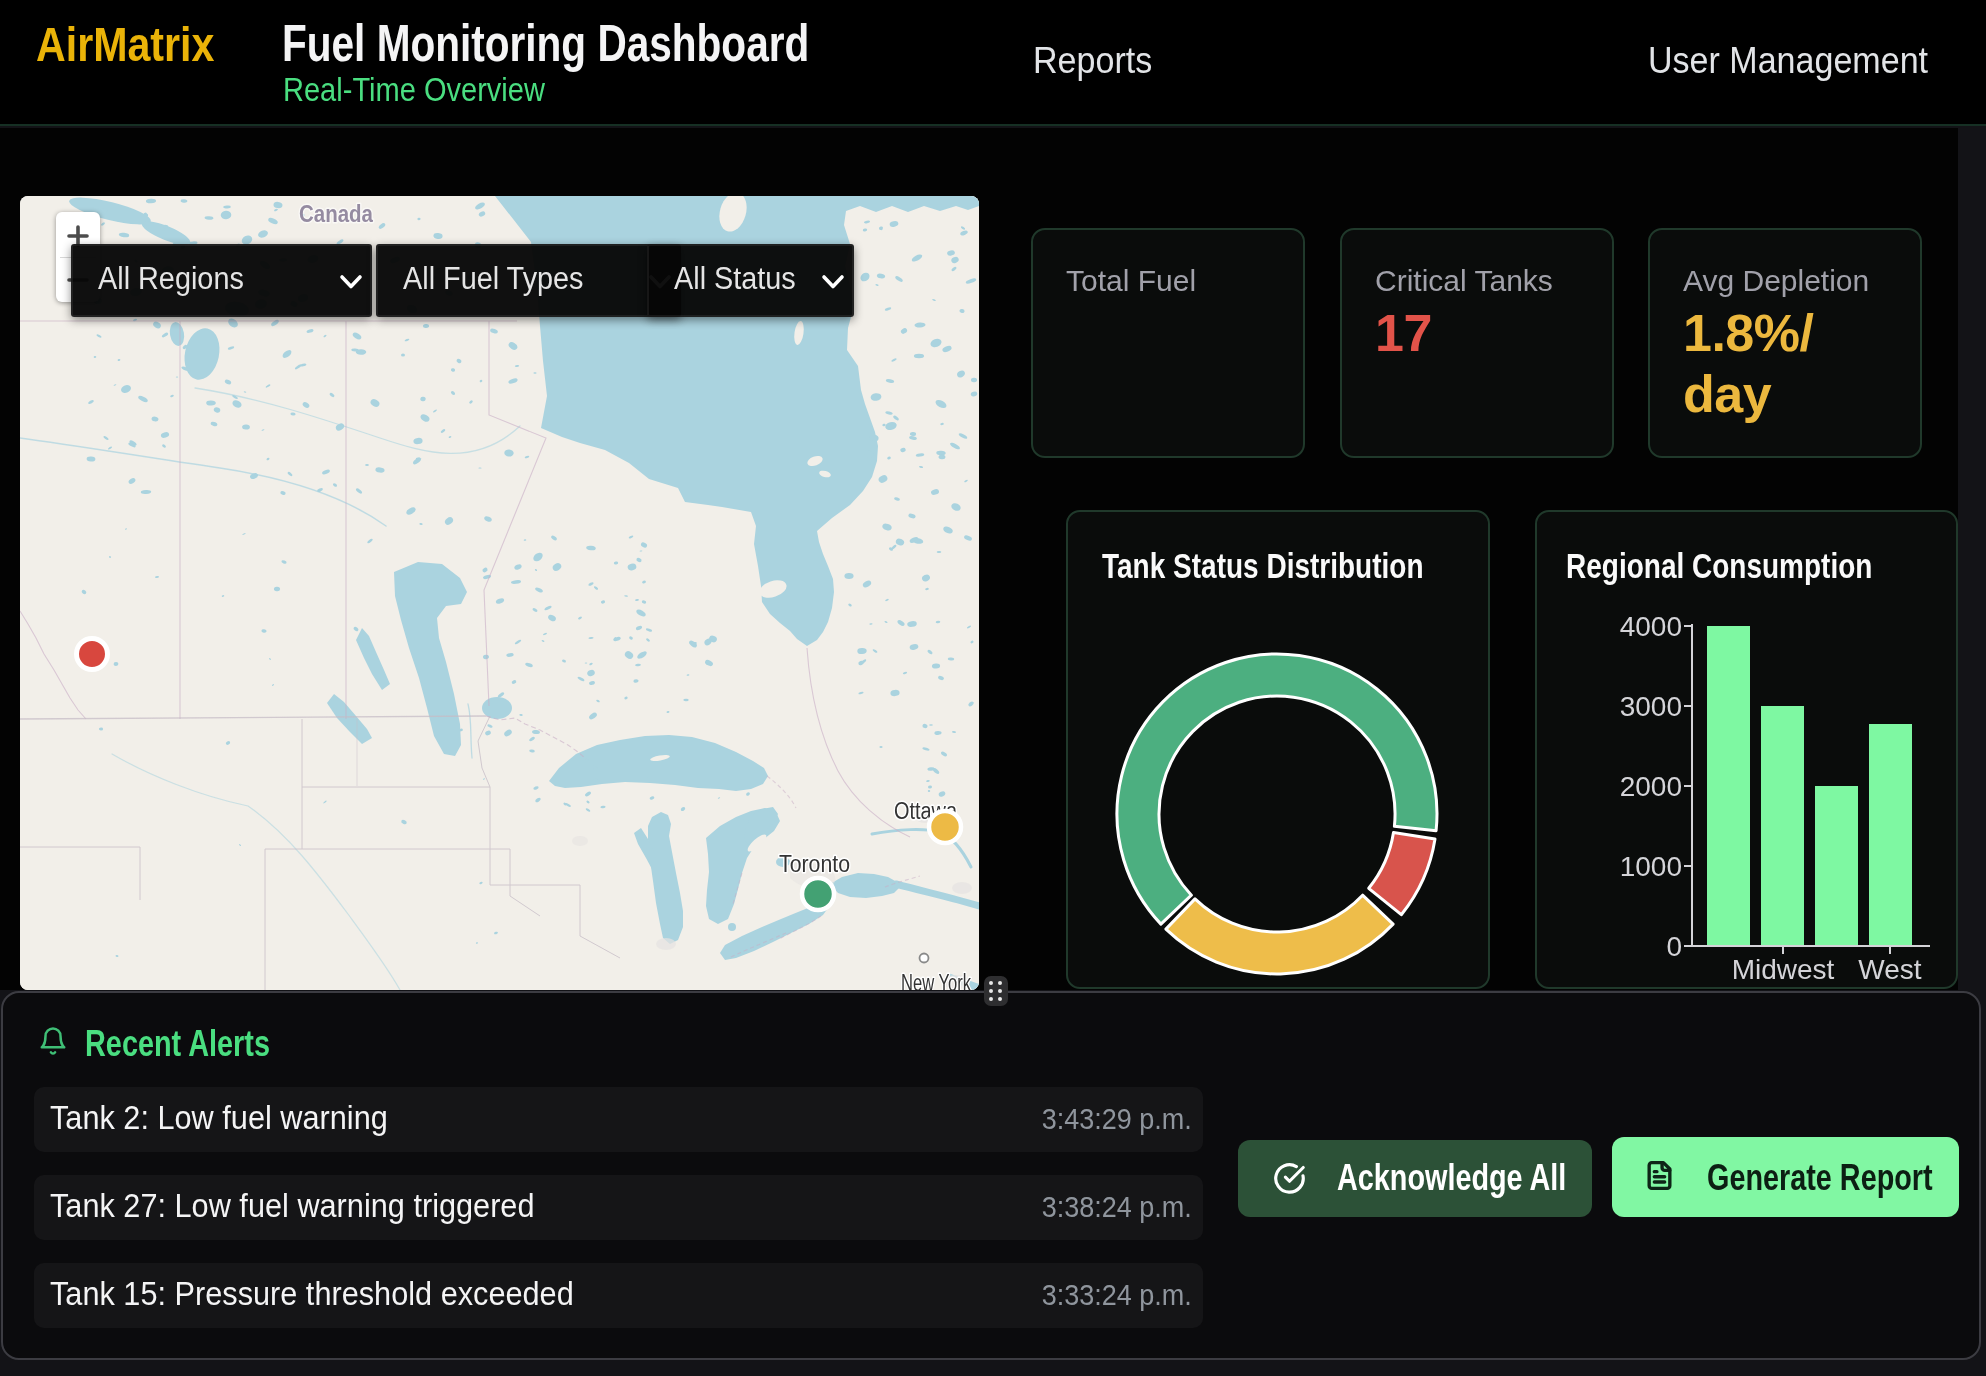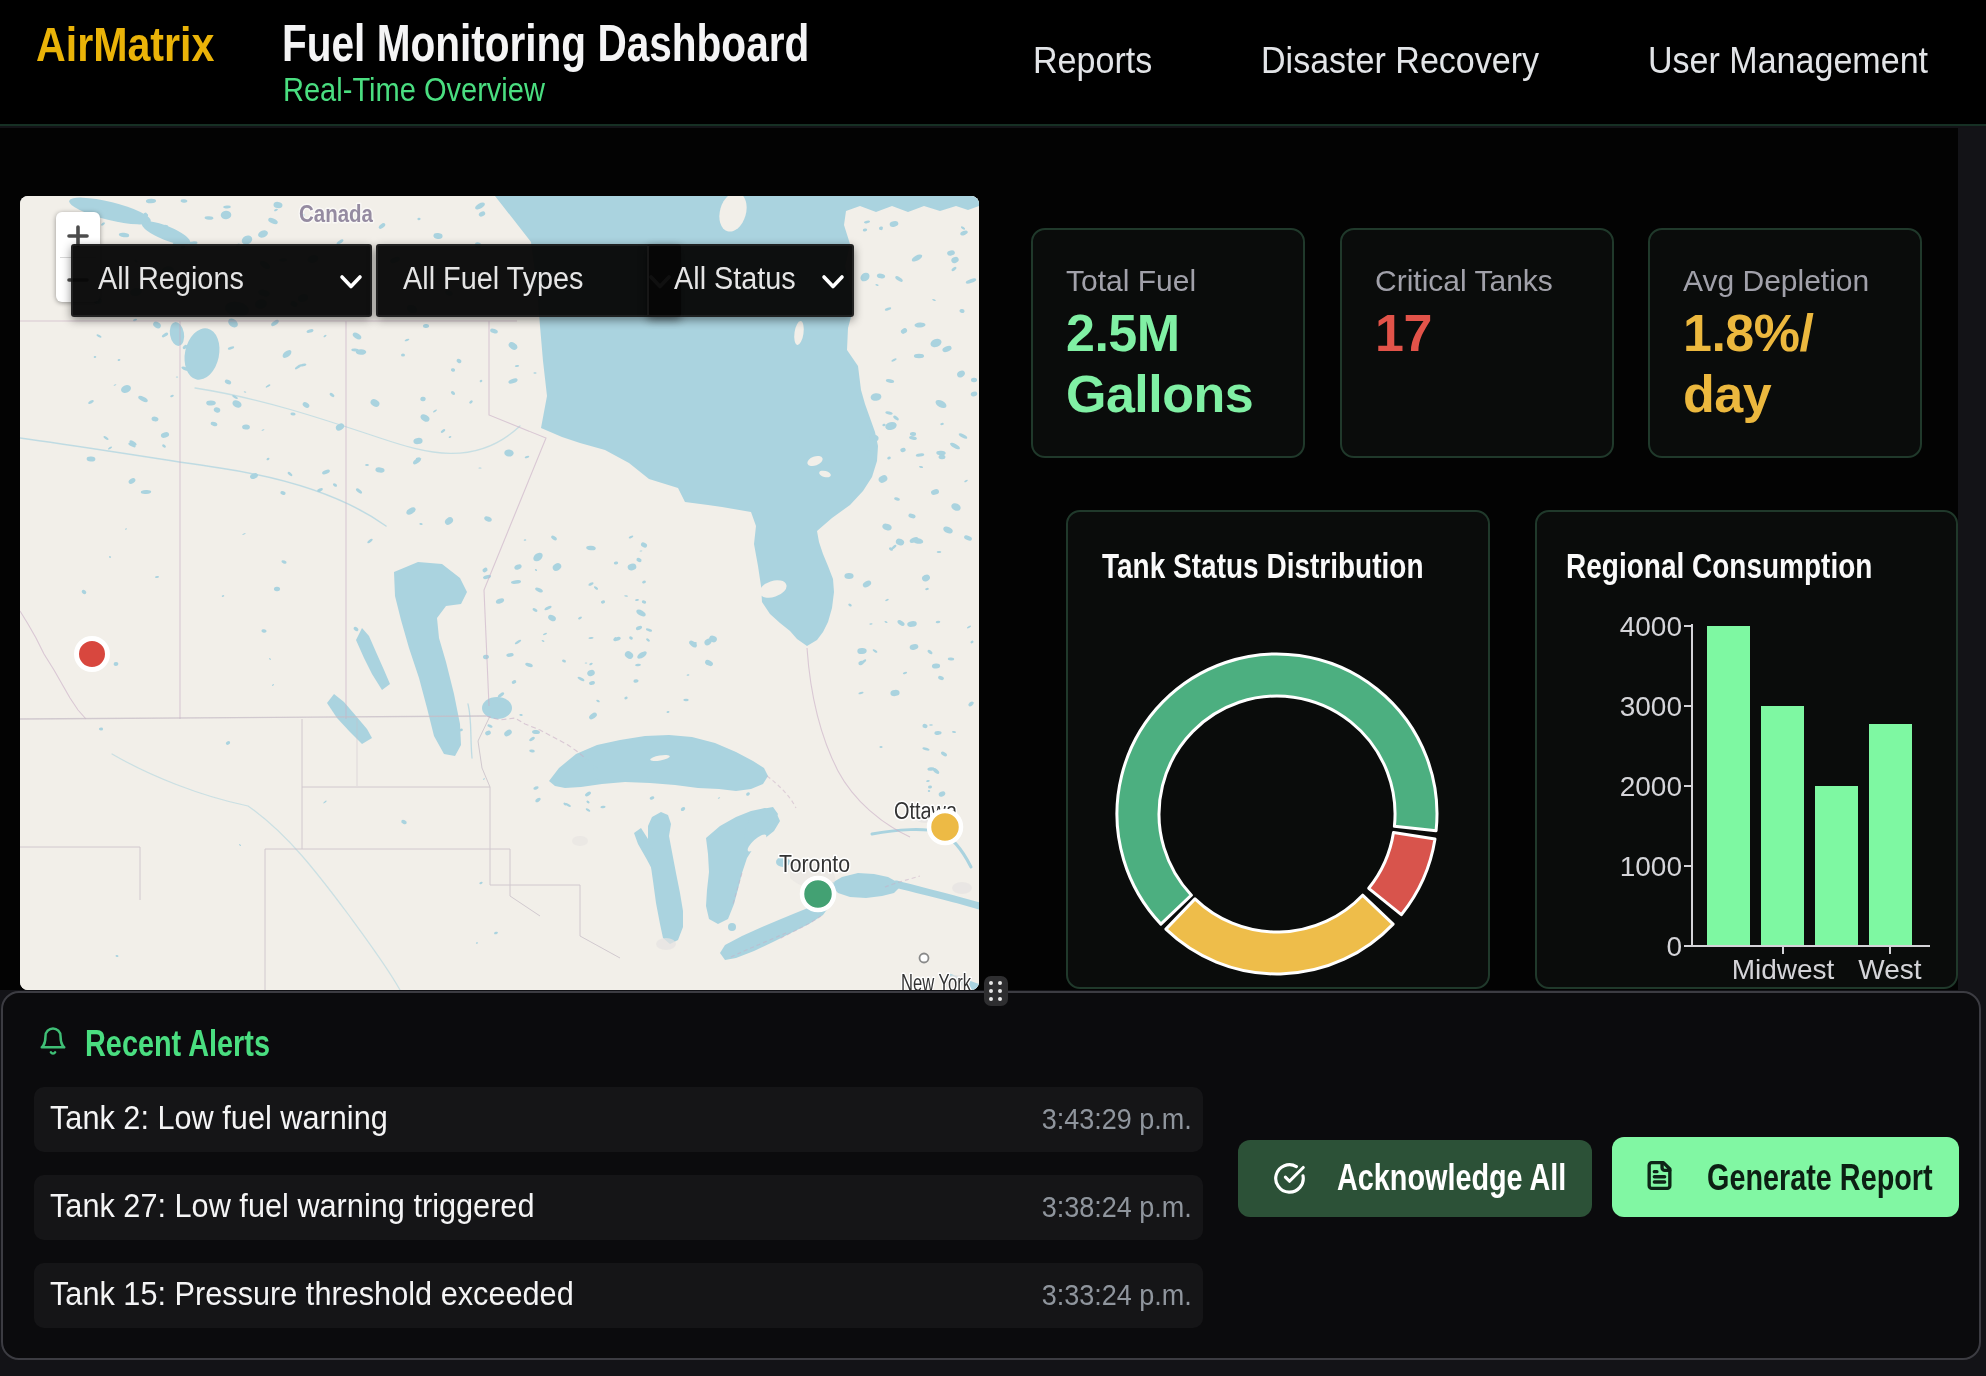--- a/index.html
+++ b/index.html
@@ -30,21 +30,20 @@
 #drag .d { position:absolute; width:4px; height:4px; border-radius:2px; background:#e8e8e8; }
 </style></head>
 <body>
 <div id="page">
 <div id="main"></div>
 <div id="header"></div>
 <div id="logo"><span class="sx" style="transform:scaleX(0.84)">AirMatrix</span></div>
 <div id="title"><span class="sx" style="transform:scaleX(0.78)">Fuel Monitoring Dashboard</span></div>
 <div id="subtitle"><span class="sx" style="transform:scaleX(0.88)">Real-Time Overview</span></div>
 <div class="nav" style="left:1033px"><span class="sx" style="transform:scaleX(0.92)">Reports</span></div>
-<div class="nav" style="left:1261px"><span class="sx" style="transform:scaleX(0.92)">Disaster Recovery</span></div>
 <div class="nav" style="left:1648px"><span class="sx" style="transform:scaleX(0.92)">User Management</span></div>
 
 <div id="map">
       <svg width="959" height="794" viewBox="0 0 959 794" xmlns="http://www.w3.org/2000/svg" style="display:block">
 <rect width="959" height="794" fill="#f2efe9"></rect>
 <g fill="#aad3df" stroke="none">
 <path d="M475,0 L511,46 517,90 520,130 523,165 527,200 521,232 542,241 560,247 585,254 609,267 629,283 658,292 665,306 688,309 702,311 731,316 736,330 734,348 738,370 741,390 742,406 750,418 760,427 770,435 777,443 787,450 797,444 803,436 808,426 812,412 814,396 813,383 808,370 803,358 799,346 797,335 812,322 830,309 843,295 852,281 857,265 858,250 855,236 850,222 845,208 841,194 838,170 827,154 828,132 834,110 830,90 825,70 830,48 824,29 826,15 840,10 856,16 872,10 888,16 904,10 920,15 936,10 948,14 959,10 L959,0 Z"></path>
 <ellipse cx="90" cy="15" rx="42" ry="9" transform="rotate(14 90 15)"></ellipse>
 <ellipse cx="146" cy="37" rx="26" ry="7" transform="rotate(22 146 37)"></ellipse>
 <ellipse cx="182" cy="158" rx="17" ry="26" transform="rotate(12 182 158)"></ellipse>
@@ -511,21 +510,20 @@
     </div>
 <div class="pill" style="left:647px; width:207px">
       <span>All Status</span>
       <svg width="24" height="16" viewBox="0 0 24 16" fill="none" stroke="#ffffff" stroke-width="3.6" stroke-linecap="round" stroke-linejoin="round">
         <path d="M3 3 L12 12.5 L21 3"></path>
       </svg>
     </div>
 
 <div class="scard" style="left:1031px">
       <div class="lbl">Total Fuel</div>
-      <div class="val" style="color:#80f0a4">2.5M Gallons</div>
     </div>
 <div class="scard" style="left:1340px">
       <div class="lbl">Critical Tanks</div>
       <div class="val" style="color:#e25349">17</div>
     </div>
 <div class="scard" style="left:1648px">
       <div class="lbl">Avg Depletion</div>
       <div class="val" style="color:#ecb83e">1.8%/ day</div>
     </div>
 

